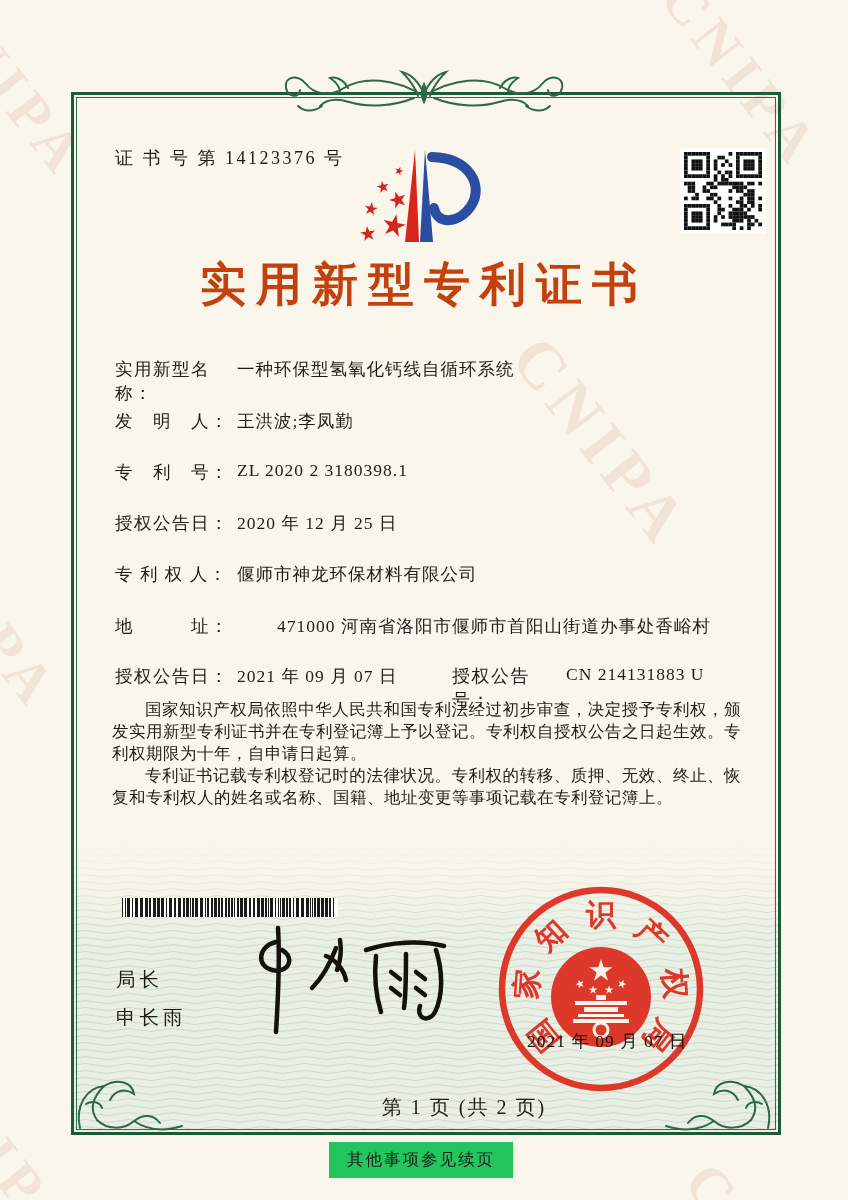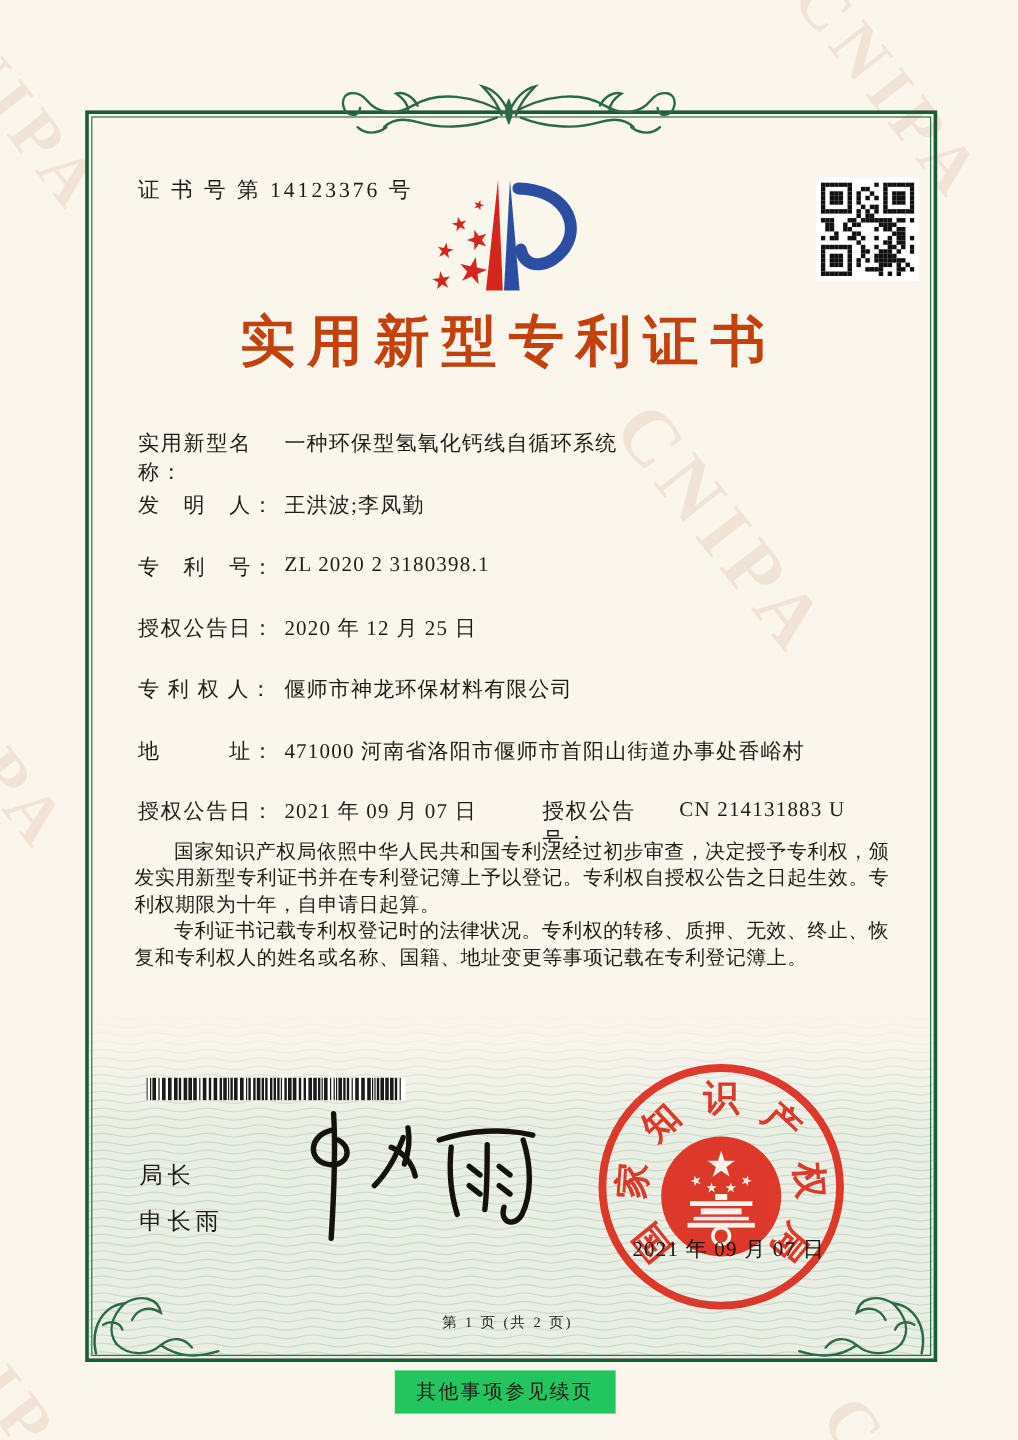--- a/index.html
+++ b/index.html
@@ -37,21 +37,21 @@
   .row{left:115px;width:640px;display:flex;font-size:17.5px;}
   .row .lbl{width:122px;flex:0 0 122px;letter-spacing:1.5px;}
   .row .val{letter-spacing:1px;}
   .pair2-lbl{left:452px;width:112px;font-size:18px;letter-spacing:1.5px;}
   .pair2-val{left:566px;font-size:17.5px;letter-spacing:1px;}
   #paras{left:112px;top:699px;width:629px;font-size:16.5px;line-height:22px;text-align:justify;}
   #paras p{margin:0;text-indent:2em;letter-spacing:0.5px;}
   #director-title{left:116px;top:966px;font-size:19.5px;letter-spacing:4px;}
   #director-name{left:116px;top:1004px;font-size:19.5px;letter-spacing:4px;}
   #seal-date{left:527px;top:1029px;font-size:17.5px;letter-spacing:1px;z-index:6;color:#15130f;}
-  #page-num{left:71px;top:1094px;width:704px;text-align:center;font-size:12px;letter-spacing:2px;z-index:4;}
+  #page-num{left:71px;top:1094px;width:704px;text-align:center;font-size:20px;letter-spacing:2px;z-index:4;padding-left:41px;}
   #note-box{left:329px;top:1142px;width:184px;height:36px;background:#22c55e;z-index:4;
     display:flex;align-items:center;justify-content:center;font-size:16.5px;letter-spacing:2px;}
   #qr-wrap{left:680px;top:148px;width:86px;height:86px;background:#fff;padding:0;z-index:4;}
   #qr-wrap svg{display:block;margin:4px;}
   #barcode-wrap{left:122px;top:898px;width:216px;height:19px;z-index:4;background:#fdfdfb;}
   #logo{left:350px;top:144px;z-index:4;}
   #seal{left:495px;top:883px;z-index:5;opacity:.93;}
   #signature{left:248px;top:920px;z-index:5;}
   .ornament{z-index:4;}
 </style>
@@ -411,21 +411,21 @@
   <span class="val">ZL 2020 2 3180398.1</span>
 </div>
 <div class="abs row content" style="top:511px;">
   <span class="lbl">授权公告日：</span>
   <span class="val">2020 年 12 月 25 日</span>
 </div>
 <div class="abs row content" style="top:562px;">
   <span class="lbl">专 利 权 人：</span>
   <span class="val">偃师市神龙环保材料有限公司</span>
 </div>
-<div class="abs row content" style="top:614px;">
+<div class="abs row content" style="top:614px;gap:40px;">
   <span class="lbl">地　　　址：</span>
   <span class="val">471000 河南省洛阳市偃师市首阳山街道办事处香峪村</span>
 </div>
 <div class="abs row content" style="top:664px;width:340px;">
   <span class="lbl">授权公告日：</span>
   <span class="val">2021 年 09 月 07 日</span>
 </div>
 <span class="abs pair2-lbl content" style="top:664px;">授权公告号：</span>
 <span class="abs pair2-val content" style="top:664px;">CN 214131883 U</span>
 

